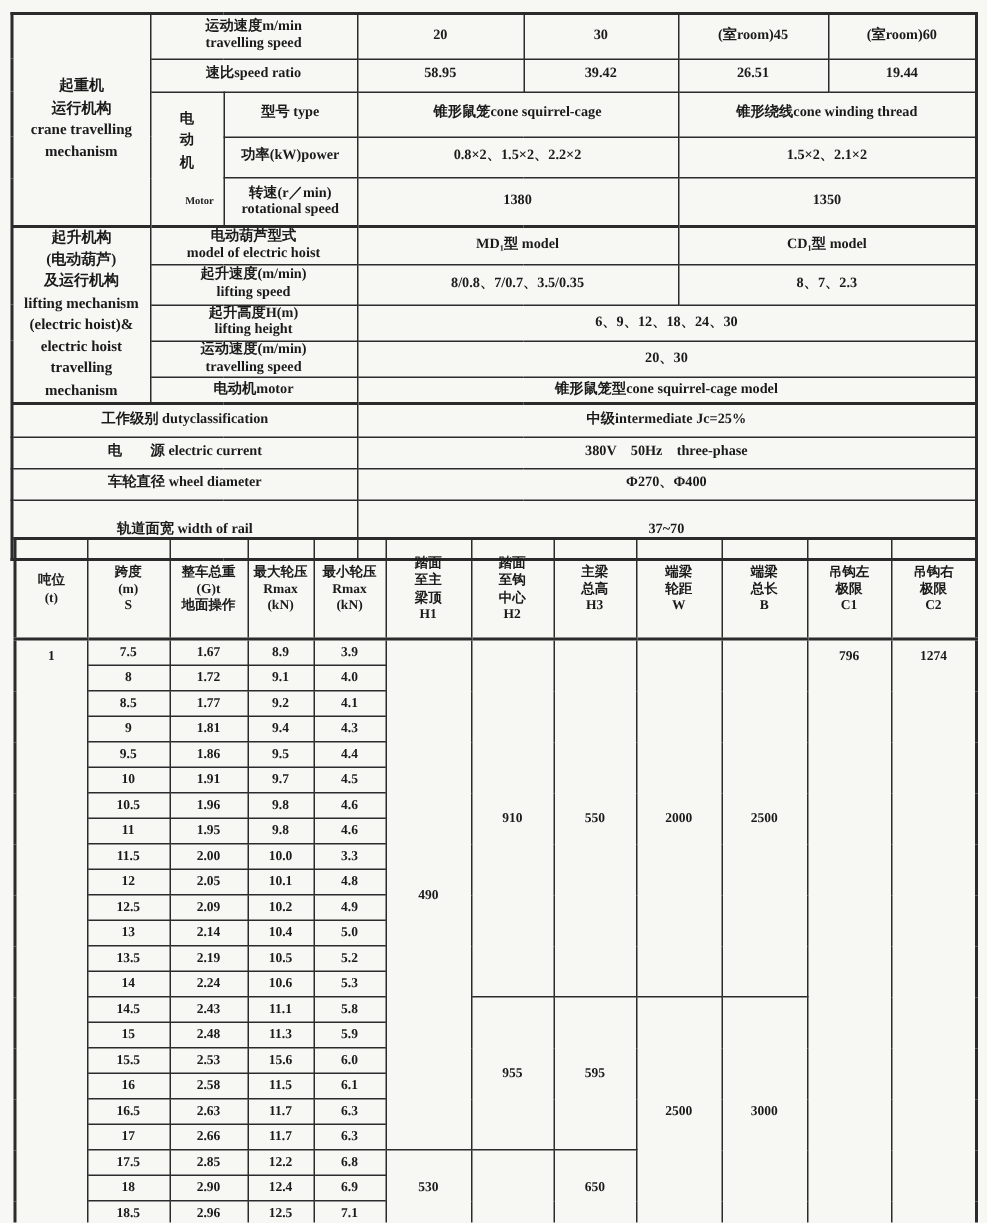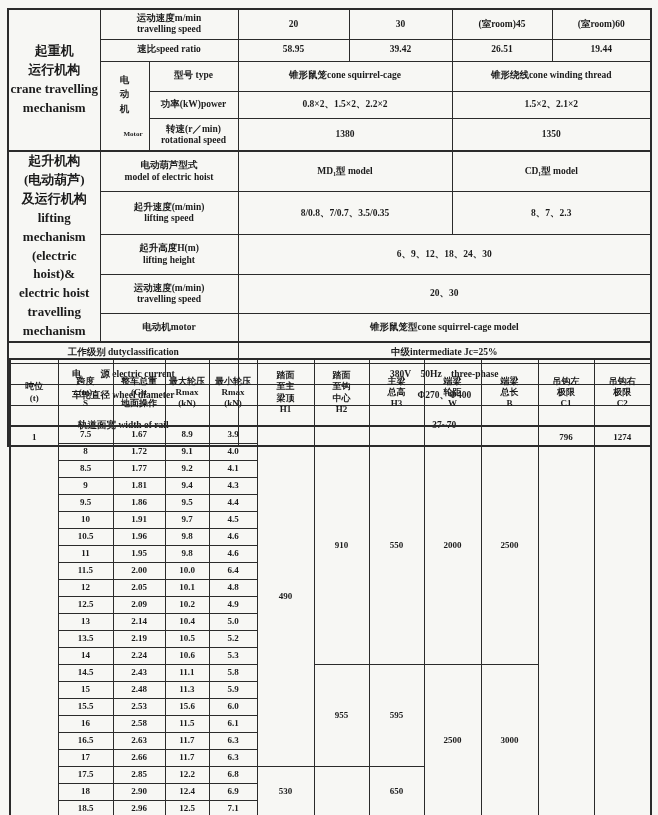--- a/index.html
+++ b/index.html
@@ -18,21 +18,21 @@
     text-align:center;vertical-align:middle;
     font-weight:bold;
     white-space:pre-line;
     padding:0 1px;
     overflow:hidden;
   }
 
   
   .spec{position:absolute;left:7px;top:8px;width:644px;border:2px solid #2b2b2b;}
   .spec td{font-size:9.5px;line-height:1.18;}
-  .spec td.sec{font-size:13px;line-height:1.45;}
+  .spec td.sec{font-size:10px;line-height:1.45;}
   .spec tr.sep td{border-top-width:2px;margin-left:16px;}
   .motor-cn{display:block;font-size:9.5px;line-height:1.55;}
   .motor-en{display:block;font-size:7px;line-height:1.3;margin-top:2px;padding-left:17px;}
 
   
   .dims{position:absolute;left:9px;top:358px;width:642px;border:2px solid #2b2b2b;}
   .dims th{font-size:9px;line-height:1.25;height:65px;border-bottom-width:2px;background:transparent;}
   .dims td{font-size:9px;line-height:1.1;height:16px;}
   .dims td.vtop{vertical-align:top;padding-top:6px;}
 </style>
@@ -258,21 +258,21 @@
         <tr>
           <td>11</td>
           <td>1.95</td>
           <td>9.8</td>
           <td>4.6</td>
         </tr>
         <tr>
           <td>11.5</td>
           <td>2.00</td>
           <td>10.0</td>
-          <td>6.4</td>
+          <td>3.3</td>
         </tr>
         <tr>
           <td>12</td>
           <td>2.05</td>
           <td>10.1</td>
           <td>4.8</td>
         </tr>
         <tr>
           <td>12.5</td>
           <td>2.09</td>

